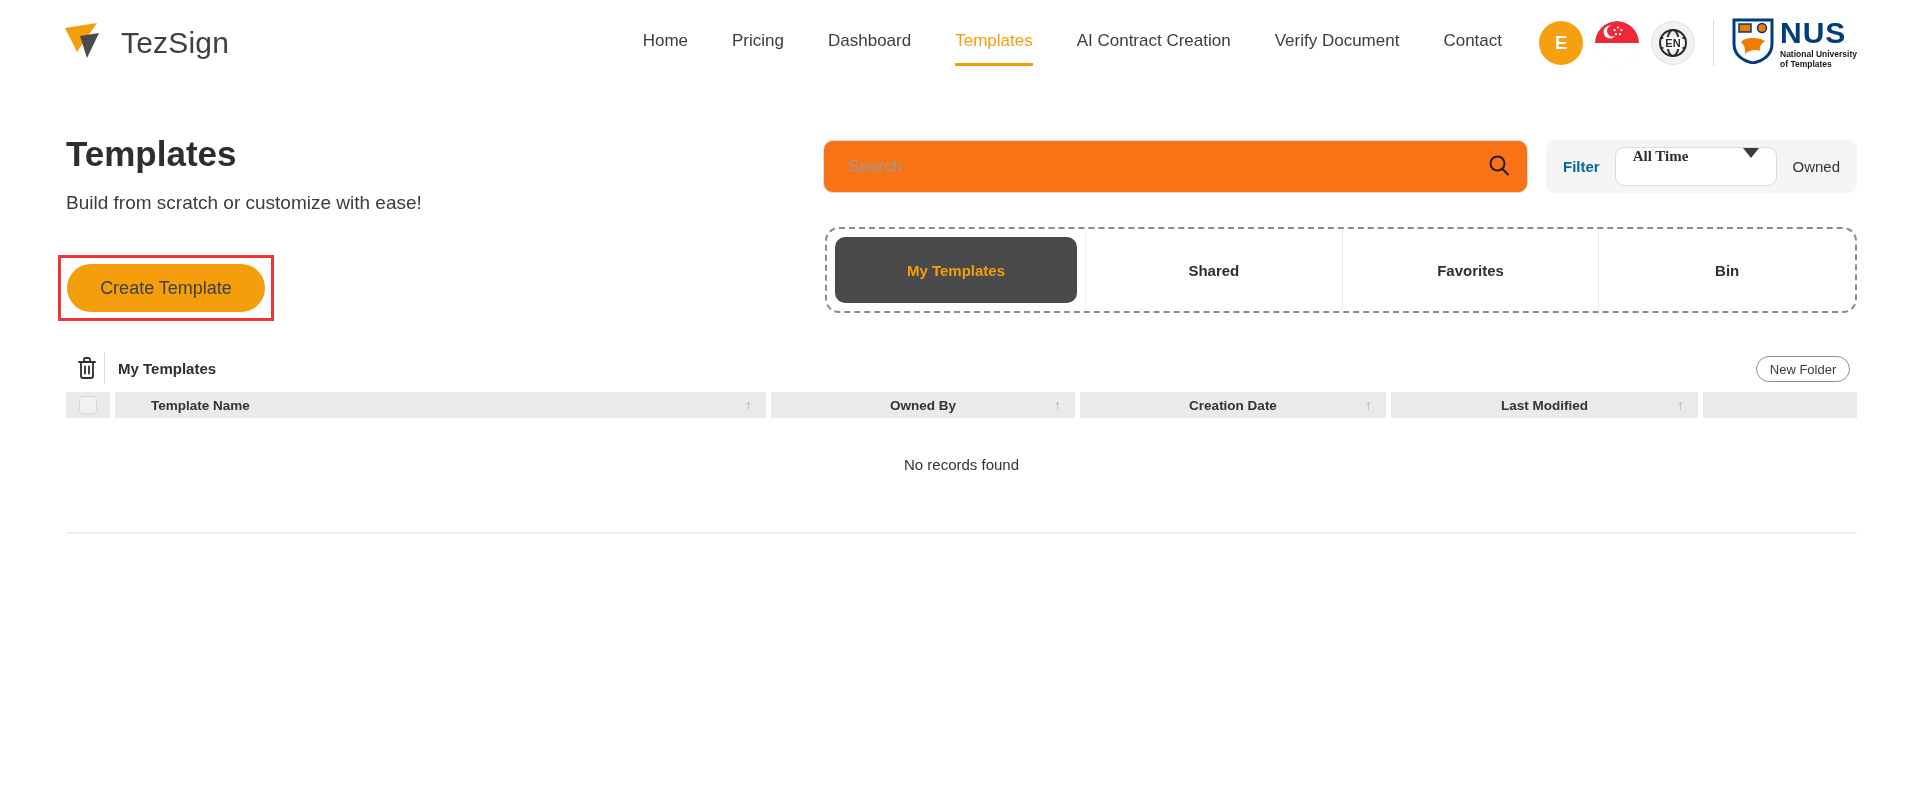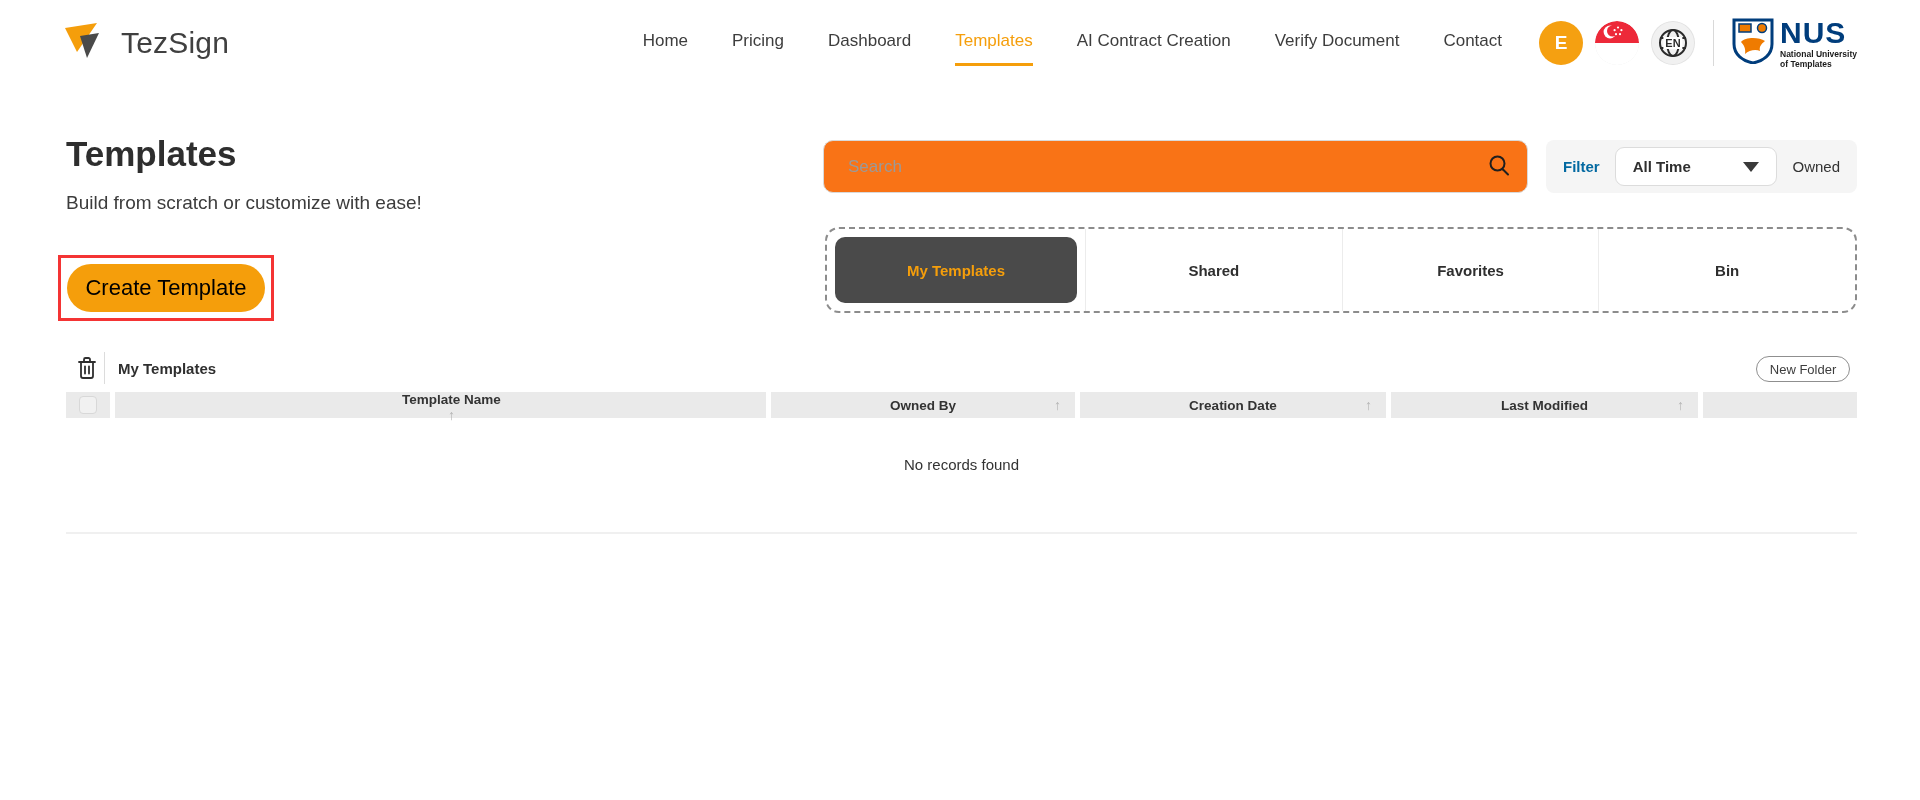--- a/index.html
+++ b/index.html
@@ -28,36 +28,36 @@
   .nus-text-block { display:flex; flex-direction:column; line-height:1; }
   .nus-acronym { font-size:30px; font-weight:700; color:#003D7C; letter-spacing:1px; }
   .nus-sub { font-size:8.5px; color:#1a1a1a; margin-top:2px;font-weight:bold; }
 
   
   .page-title { position:absolute; left:66px; top:134px; font-size:35px; font-weight:700; color:#2e2e2e; }
   .page-subtitle { position:absolute; left:66px; top:192px; font-size:19px; color:#3c3c3c; }
 
   .create-outline { position:absolute; left:58px; top:255px; border:3px solid #F43434; padding:6px; background:#fff; }
   .create-btn { display:block; width:198px; height:48px; border:none; border-radius:24px;
-                background:#F59E0B; color:#000000; font-size:22px; font-family:inherit; cursor:pointer; }
+                background:#F59E0B; color:#404040; font-size:18px; font-family:inherit; cursor:pointer; }
 
   
   .search-box { position:absolute; left:823px; top:140px; width:705px; height:53px;
                 border:1px solid #d9d9d9; border-radius:10px; background:#f97316; display:flex; align-items:center; }
   .search-box input { flex:1; border:none; outline:none; background:transparent; padding:0 24px;
                       font-size:17px; color:#333; font-family:inherit; }
   .search-box input::placeholder { color:#9a9a9a; }
   .search-icon-btn { width:56px; height:100%; border:none; background:transparent; cursor:pointer;
                      display:flex; align-items:center; justify-content:center; }
 
   .filter-bar { position:absolute; left:1546px; top:140px; width:311px; height:53px; background:#f5f5f5;
                 border-radius:8px; display:flex; align-items:center; padding:0 17px; gap:15px; }
   .filter-label { font-size:15px; font-weight:700; color:#0369a1; }
   .dropdown { height:39px; width:166px; background:#fff; border:1px solid #dcdcdc; border-radius:9px;
-              display:flex; align-items:center; justify-content:space-between; padding:0 17px; cursor:pointer; }
+              display:flex; justify-content:space-between; padding:0 17px; cursor:pointer;font-family:Liberation Serif, serif; }
   .dropdown-value { font-size:15px; font-weight:700; color:#2f2f2f; }
   .caret-down { width:0; height:0; border-left:8px solid transparent; border-right:8px solid transparent;
                 border-top:10px solid #3a3a3a; }
   .clear-btn { border:none; background:transparent; font-size:15px; color:#333; cursor:pointer; font-family:inherit; }
 
   
   .tabs { position:absolute; left:825px; top:227px; width:1032px; height:86px;
           border:2px dashed #8c8c8c; border-radius:14px; display:flex; background:#fff; }
   .tab { flex:1; display:flex; align-items:center; justify-content:center; font-size:15px; font-weight:700;
          color:#2f2f2f; cursor:pointer; background:transparent; border:none; font-family:inherit; }
@@ -67,21 +67,21 @@
   
   .list-head-trash { position:absolute; left:72px; top:354px; width:30px; height:30px; border:none;
                      background:transparent; cursor:pointer; display:flex; align-items:center; justify-content:center; }
   .list-head-divider { position:absolute; left:104px; top:352px; width:1px; height:32px; background:#dcdcdc; }
   .list-section-title { position:absolute; left:118px; top:360px; font-size:15px; font-weight:700; color:#2f2f2f; }
   .new-folder-btn { position:absolute; left:1756px; top:356px; width:94px; height:26px; background:#fff;
                     border:1px solid #8f8f8f; border-radius:13px; font-size:13px; color:#3d3d3d;
                     cursor:pointer; font-family:inherit; }
 
   .table-header { position:absolute; left:66px; top:392px; width:1791px; height:26px; display:flex; gap:5px; }
-  .th-cell { background:#eaeaea; height:26px; display:flex; align-items:center; font-size:13.5px; font-weight:700; color:#333;flex-direction:column; }
+  .th-cell { background:#eaeaea; height:26px; display:flex; align-items:center; font-size:13.5px; font-weight:700; color:#333; }
   .th-check { width:44px; justify-content:center; }
   .th-name { flex:1; justify-content:space-between; padding:0 14px 0 36px; }
   .th-owned { width:304px; } .th-created { width:306px; } .th-modified { width:307px; }
   .th-mid { position:relative; justify-content:center; }
   .th-mid .sort-arrow { position:absolute; right:14px; }
   .th-empty { width:154px; }
   .sort-arrow { color:#b3b3b3; font-size:14px; font-weight:400; cursor:pointer; }
   .checkbox { width:18px; height:18px; border-radius:4px; background:#f1f1f1; border:1px solid #d8d8d8; cursor:pointer; }
 
   .empty-msg { position:absolute; left:66px; top:456px; width:1791px; text-align:center; font-size:15px; color:#333; }

